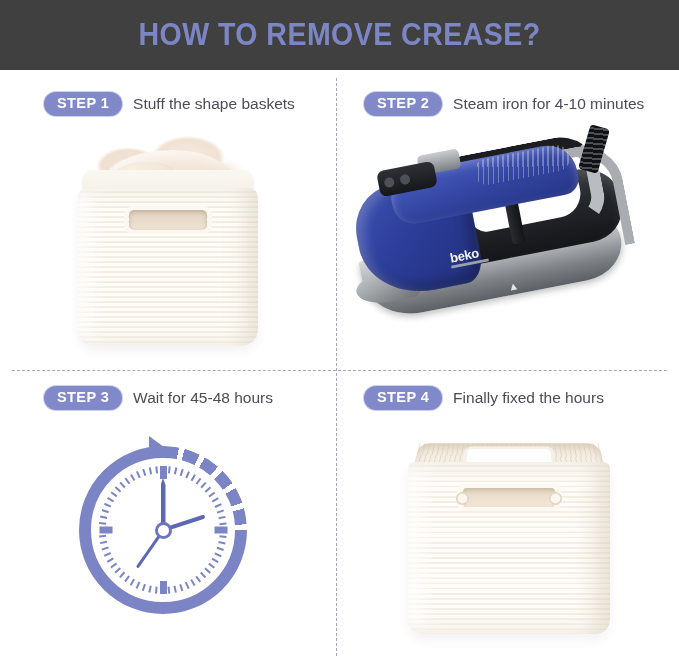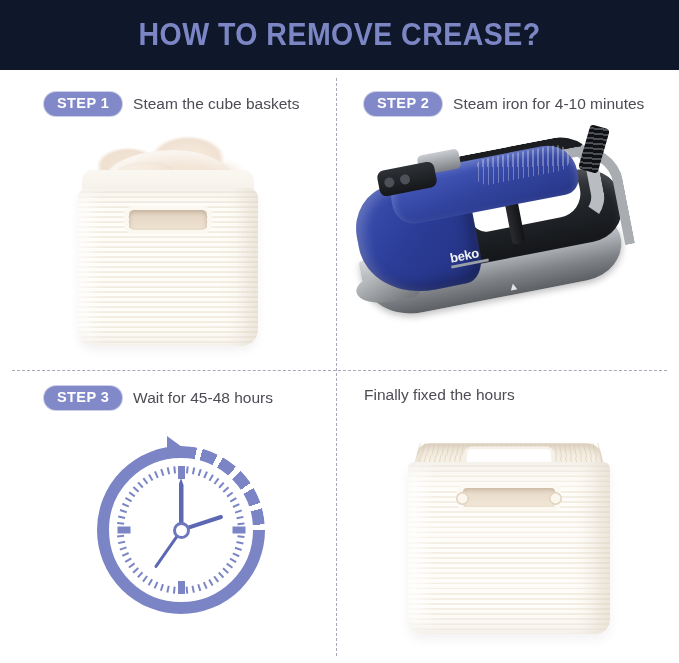--- a/index.html
+++ b/index.html
@@ -8,21 +8,21 @@
     background:#ffffff;
     font-family:"Liberation Sans", sans-serif;
     overflow:hidden;
     position:relative;
   }
   #board{position:relative;width:679px;height:663px;background:#fff;overflow:hidden;}
 
   
   .header{
     position:absolute;left:0;top:0;width:679px;height:70px;
-    background:#0f172a;
+    background:#404040;
     display:flex;align-items:center;justify-content:center;
   }
   .header-title{
     font-size:31px;font-weight:bold;color:#7d86c4;
     letter-spacing:.5px;
     transform:scaleX(.92);
     font-family:"Liberation Sans", sans-serif;
     white-space:nowrap;
   }
 
@@ -33,21 +33,21 @@
   }
   .h-divider{
     position:absolute;left:12px;top:370px;width:655px;height:0;
     border-top:1.4px dashed #9a9ab0;opacity:.85;
   }
 
   
   .quad{position:absolute;}
   #quad1{left:0;top:78px;width:336px;height:292px;}
   #quad2{left:338px;top:78px;width:341px;height:292px;}
-  #quad3{left:0;top:372px;width:336px;height:291px;padding-left:36px;}
+  #quad3{left:0;top:372px;width:336px;height:291px;}
   #quad4{left:338px;top:372px;width:341px;height:291px;}
 
   .step-head{
     position:absolute;left:0;top:14px;width:100%;
     display:flex;align-items:center;gap:11px;padding-left:44px;
     box-sizing:border-box;
   }
   #quad2 .step-head,#quad4 .step-head{padding-left:26px;}
 
   .badge{
@@ -332,21 +332,21 @@
   <div class="header">
     <div class="header-title">HOW TO REMOVE CREASE?</div>
   </div>
 
   <div class="v-divider"></div>
   <div class="h-divider"></div>
 
   <div class="quad" id="quad1">
     <div class="step-head">
       <span class="badge">STEP 1</span>
-      <span class="step-label">Steam the cube baskets</span>
+      <span class="step-label">Stuff the shape baskets</span>
     </div>
     <div class="art">
       <div class="basket1">
         <div class="b1-cloth"></div>
         <div class="b1-cloth-fold"></div>
         <div class="b1-rim"></div>
         <div class="b1-body"></div>
         <div class="b1-handle"></div>
       </div>
     </div>
@@ -457,20 +457,21 @@
           <div class="hand hour" style="transform:rotate(72deg)"></div>
           <div class="hand second" style="transform:rotate(215deg)"></div>
           <div class="clock-center"></div>
         </div>
       </div>
     </div>
   </div>
 
   <div class="quad" id="quad4">
     <div class="step-head">
+      <span class="badge">STEP 4</span>
       <span class="step-label">Finally fixed the hours</span>
     </div>
     <div class="art">
       <div class="basket2">
         <div class="b2-rim-back"></div>
         <div class="b2-rim-slot"></div>
         <div class="b2-body"></div>
         <div class="b2-handle"></div>
         <div class="b2-handle-stitch-l"></div>
         <div class="b2-handle-stitch-r"></div>

